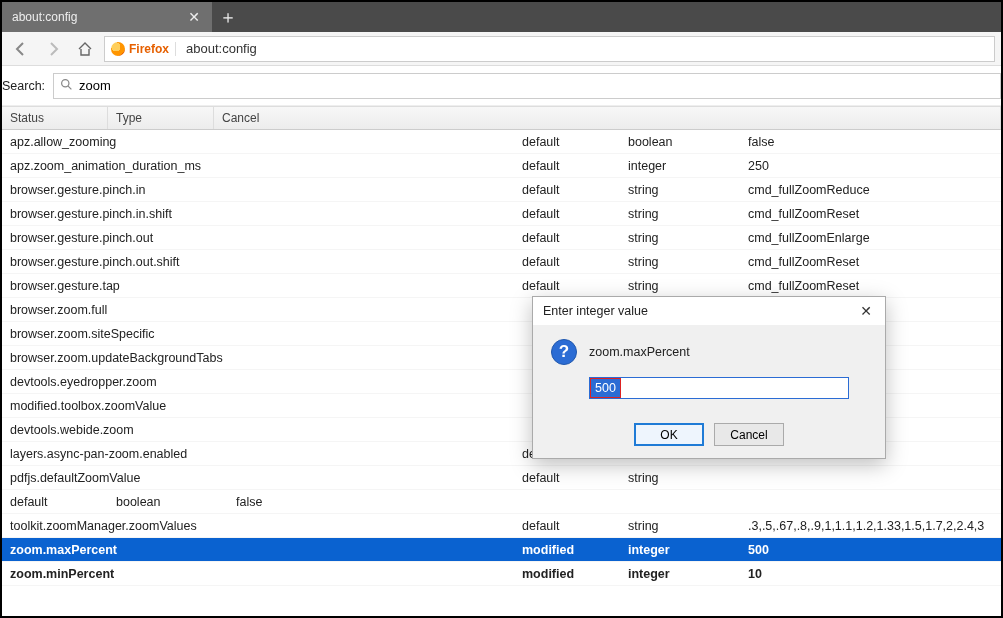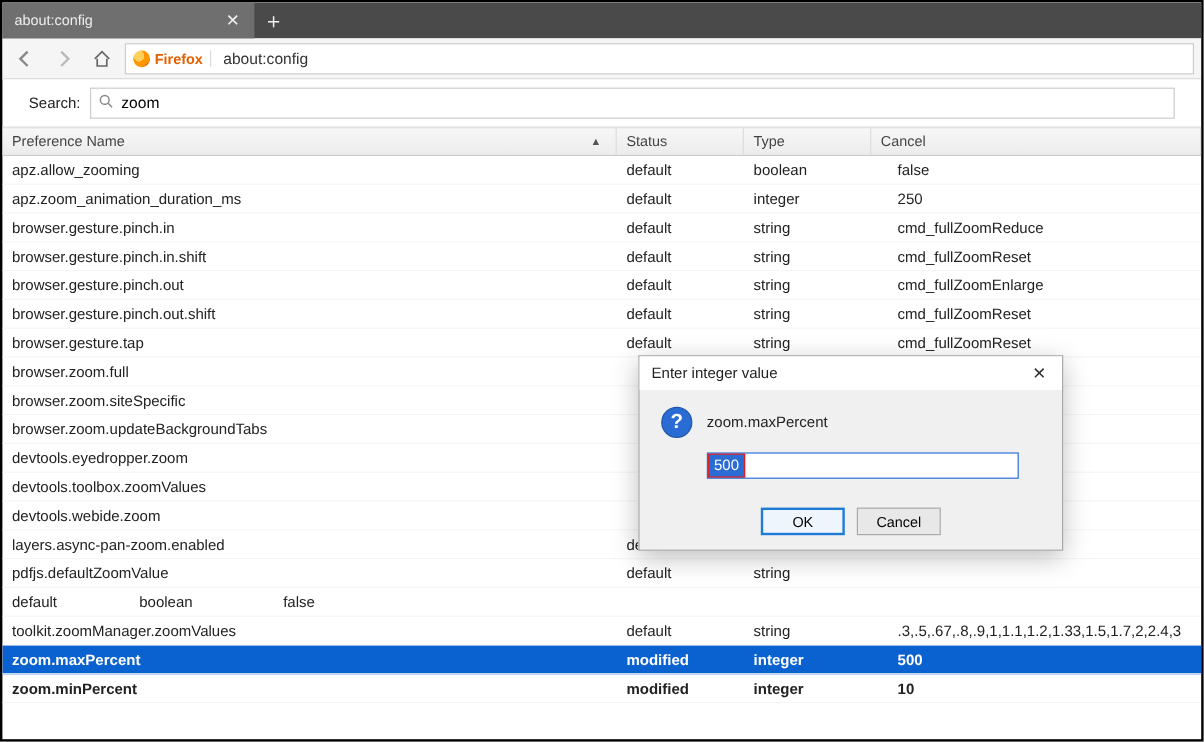--- a/index.html
+++ b/index.html
@@ -92,21 +92,21 @@
   .url-text {
     color: #333;
     font-size: 13px;
     padding-left: 6px;
   }
   
   .search-row {
     height: 40px;
     display: flex;
     align-items: center;
-    padding: 0 22px;
+    padding: 0 0;
     gap: 8px;
     border-bottom: 1px solid #eee;
   }
   .search-label { font-size: 12.5px; color: #222; }
   .search-box {
     flex: 1;
     height: 26px;
     border: 1px solid #ccc;
     display: flex;
     align-items: center;
@@ -298,24 +298,20 @@
       <svg width="13" height="13" viewBox="0 0 16 16">
           <circle cx="6.5" cy="6.5" r="4.5" stroke="#888" stroke-width="1.5" fill="none"></circle>
           <line x1="10" y1="10" x2="14" y2="14" stroke="#888" stroke-width="1.5"></line>
         </svg>
     </span>
     <input class="search-input" value="zoom" style="">
   </div>
 </div>
 
 <div class="thead">
-  <div class="col col-name">
-    <span>Preference Name</span>
-    <span class="sort-ind">▲</span>
-  </div>
   <div class="col col-status">
       <span>Status</span>
     </div>
   <div class="col col-type">
       <span>Type</span>
     </div>
   <div class="col col-value">
       <span>Cancel</span>
     </div>
 </div>
@@ -381,21 +377,21 @@
       <div class="cell c-type"></div>
       <div class="cell c-value"></div>
     </div>
     <div class="row">
       <div class="cell c-name">devtools.eyedropper.zoom</div>
       <div class="cell c-status"></div>
       <div class="cell c-type"></div>
       <div class="cell c-value"></div>
     </div>
     <div class="row">
-      <div class="cell c-name">devtools.toolbox.zoomValues</div>
+      <div class="cell c-name">modified.toolbox.zoomValue</div>
       <div class="cell c-status"></div>
       <div class="cell c-type"></div>
       <div class="cell c-value"></div>
     </div>
     <div class="row">
       <div class="cell c-name">devtools.webide.zoom</div>
       <div class="cell c-status"></div>
       <div class="cell c-type"></div>
       <div class="cell c-value"></div>
     </div>

